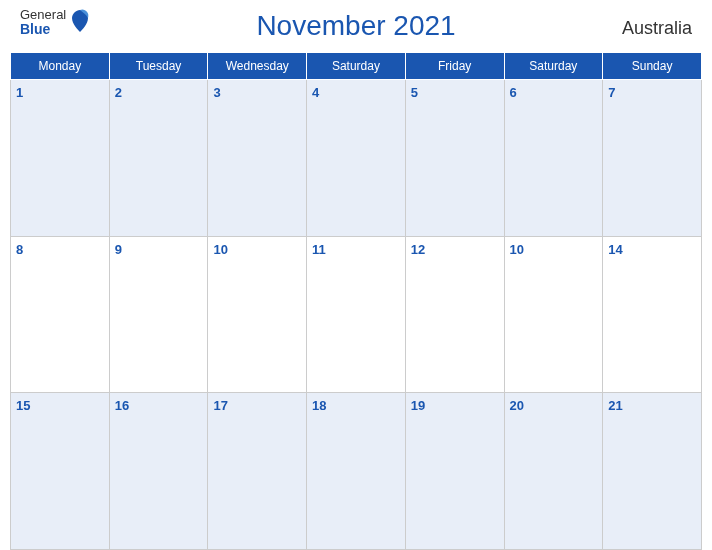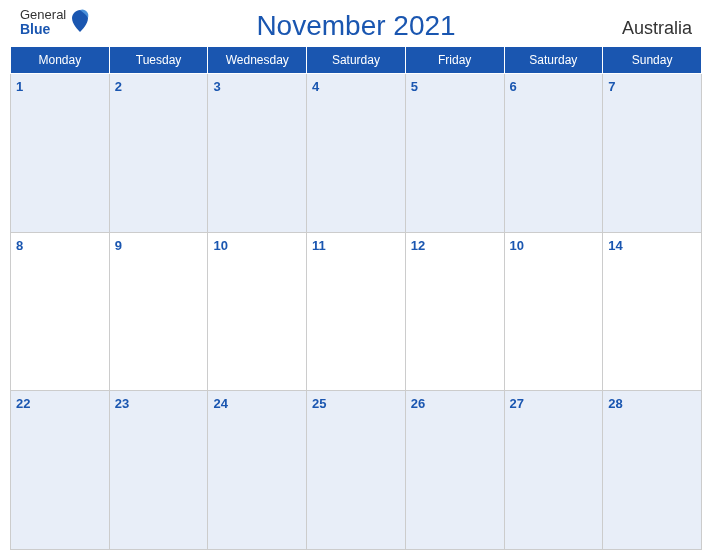--- a/index.html
+++ b/index.html
@@ -11,21 +11,21 @@
       display: flex;
       flex-direction: column;
       align-items: center;
     }
 
     .header {
       width: 100%;
       display: flex;
       align-items: center;
       justify-content: center;
-      padding: 10px 20px 4px 20px;
+      padding: 10px 20px 10px 20px;
       position: relative;
     }
 
     .logo {
       position: absolute;
       left: 20px;
       top: 8px;
       display: flex;
       flex-direction: column;
       align-items: flex-start;
@@ -148,22 +148,22 @@
       <tr>
         <td><span class="day-num">8</span></td>
         <td><span class="day-num">9</span></td>
         <td><span class="day-num">10</span></td>
         <td><span class="day-num">11</span></td>
         <td><span class="day-num">12</span></td>
         <td><span class="day-num">10</span></td>
         <td><span class="day-num">14</span></td>
       </tr>
       <tr>
-        <td><span class="day-num">22</span></td>
-        <td><span class="day-num">23</span></td>
-        <td><span class="day-num">24</span></td>
-        <td><span class="day-num">25</span></td>
-        <td><span class="day-num">26</span></td>
-        <td><span class="day-num">27</span></td>
-        <td><span class="day-num">28</span></td>
+        <td><span class="day-num">15</span></td>
+        <td><span class="day-num">16</span></td>
+        <td><span class="day-num">17</span></td>
+        <td><span class="day-num">18</span></td>
+        <td><span class="day-num">19</span></td>
+        <td><span class="day-num">20</span></td>
+        <td><span class="day-num">21</span></td>
       </tr>
     </tbody>
 </table>
 
 </body></html>

